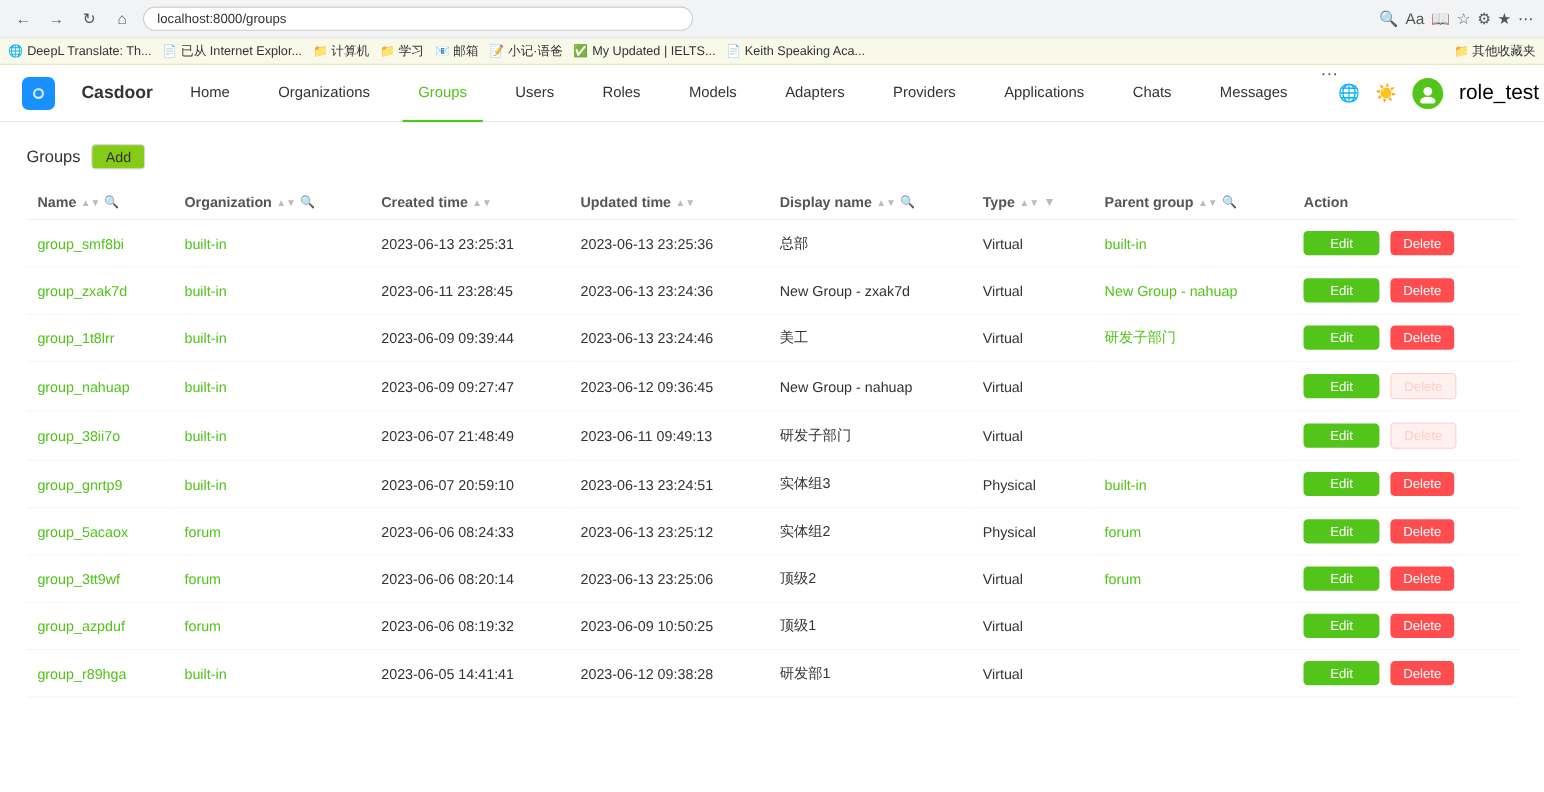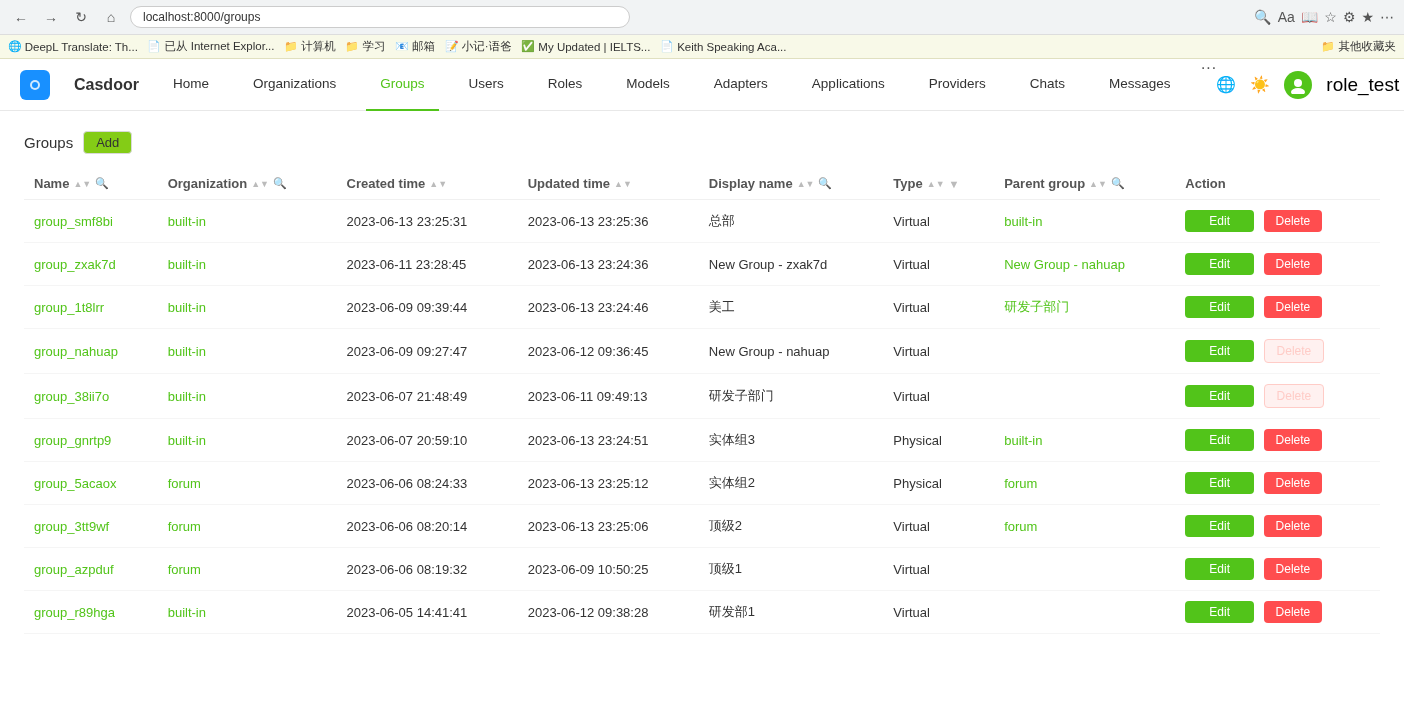--- a/index.html
+++ b/index.html
@@ -194,22 +194,22 @@
   </div>
 
   <nav class="nav-menu">
     <div class="nav-item">Home</div>
     <div class="nav-item">Organizations</div>
     <div class="nav-item active">Groups</div>
     <div class="nav-item">Users</div>
     <div class="nav-item">Roles</div>
     <div class="nav-item">Models</div>
     <div class="nav-item">Adapters</div>
+    <div class="nav-item">Providers</div>
     <div class="nav-item">Applications</div>
-    <div class="nav-item">Providers</div>
     <div class="nav-item">Chats</div>
     <div class="nav-item">Messages</div>
     <div class="nav-more">···</div>
   </nav>
 
   <div class="header-right">
     <span class="header-icon">🌐</span>
     <span class="header-icon">☀️</span>
     <div class="avatar">
       <svg width="18" height="18" viewBox="0 0 18 18" fill="none">

